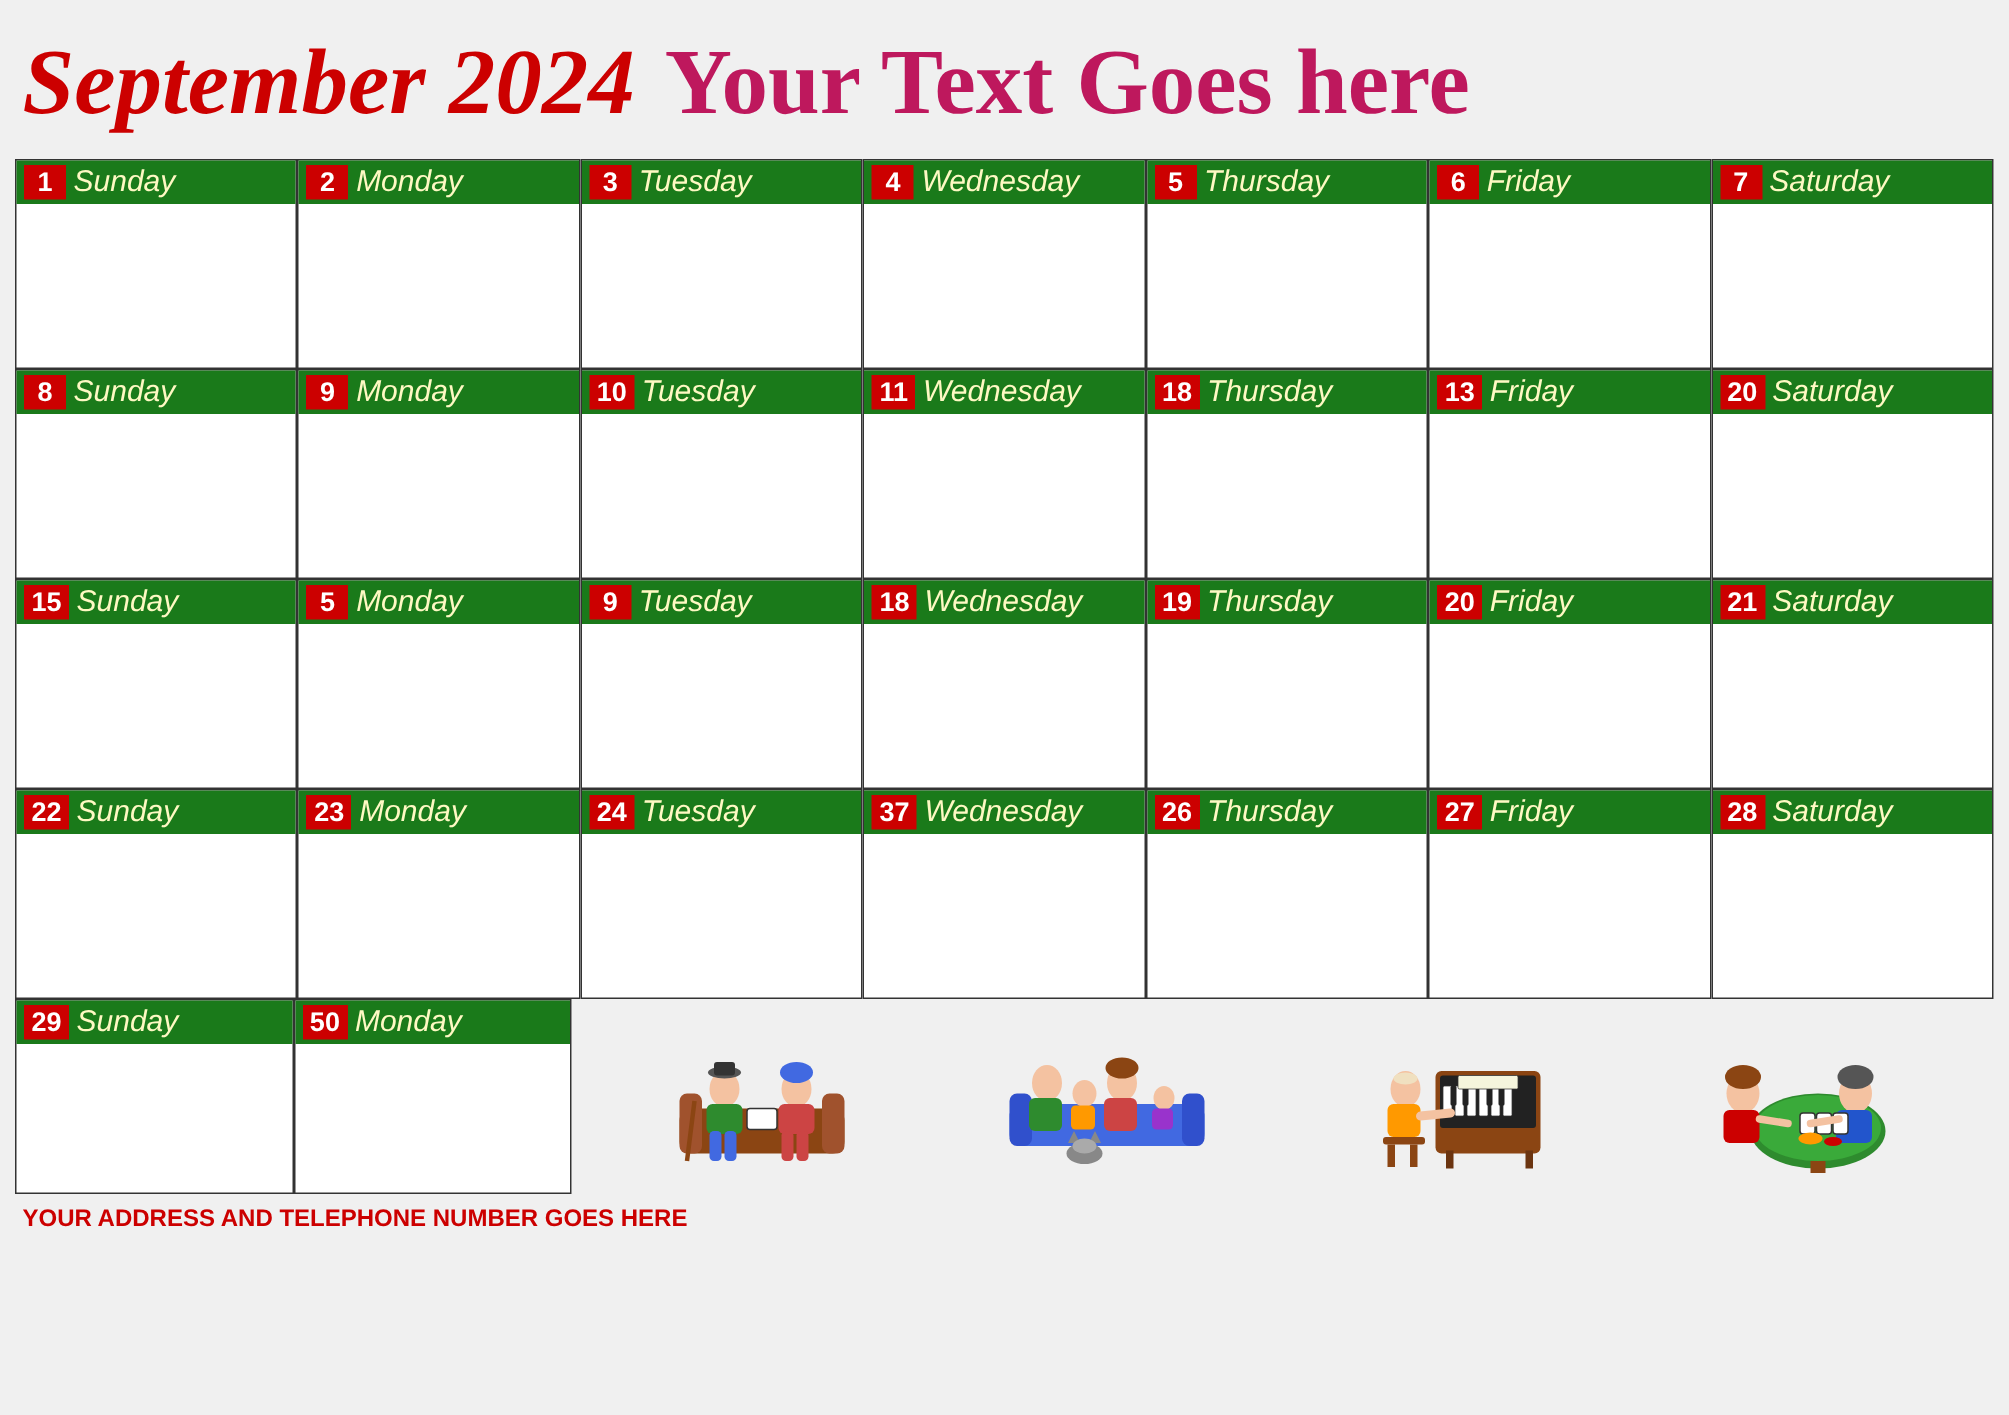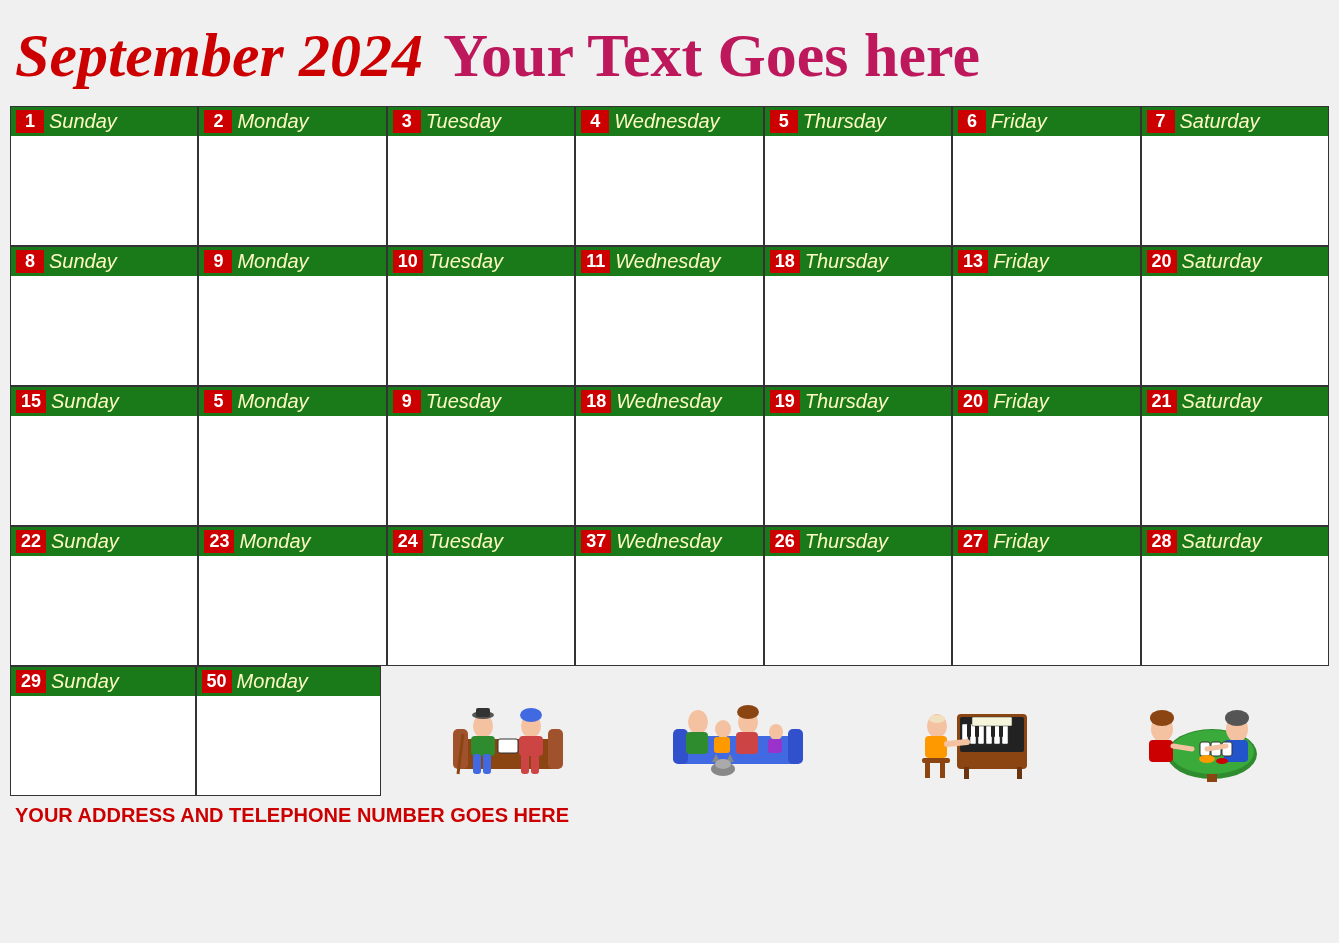--- a/index.html
+++ b/index.html
@@ -58,21 +58,21 @@
       font-size: 20px;
       color: #fef9c3;
     }
     .day-content {
       flex: 1;
       padding: 4px;
     }
     .footer-text {
       color: #cc0000;
       font-weight: bold;
-      font-size: 20px;
+      font-size: 16px;
       padding: 8px 5px 0 5px;
       text-transform: uppercase;
     }
 
     
     .cal-grid {
       width: 100%;
     }
     .cal-row {
       display: flex;

